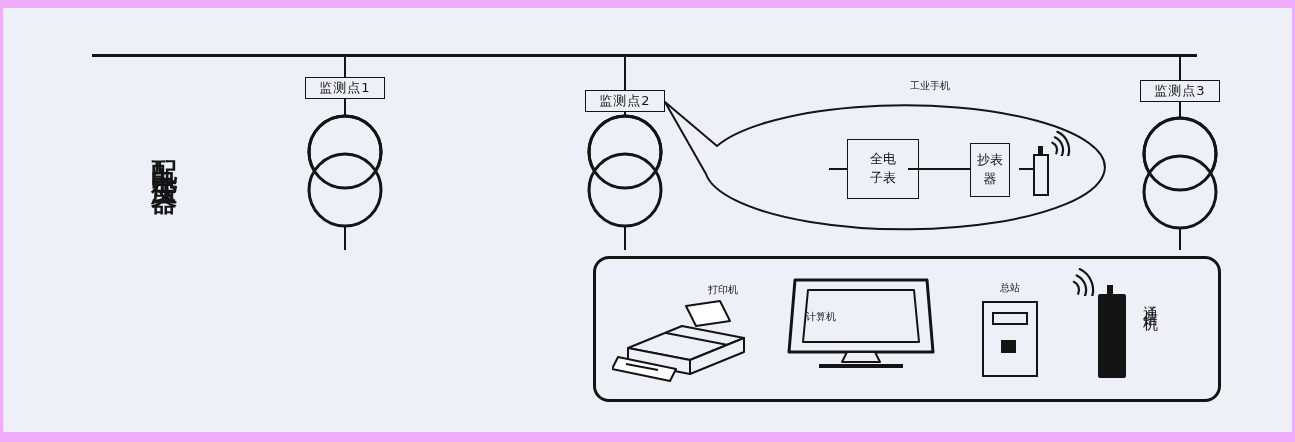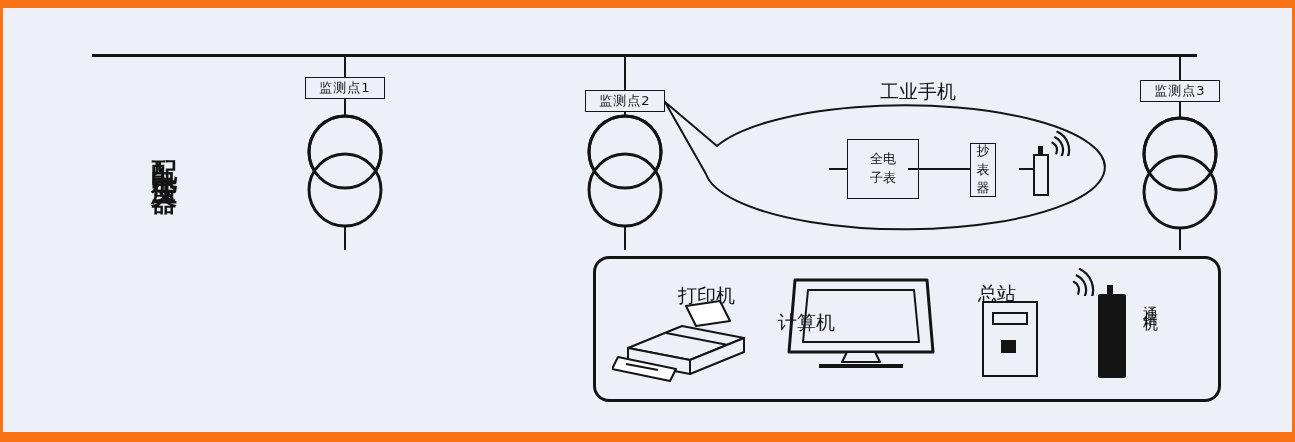--- a/index.html
+++ b/index.html
@@ -1,30 +1,30 @@
 <!DOCTYPE html>
 <html style="--bg: #eef0f8; --ink: #141414;"><head>
 <meta charset="utf-8">
 <style>
   *{margin:0;padding:0;box-sizing:border-box}
   :root{--bg:#eef0f8;--ink:#141414}
   body{font-family:"DejaVu Sans",sans-serif;color:var(--ink)}
-  .frame{position:relative;width:1295px;height:442px;background:#f97316;overflow:hidden}
+  .frame{position:relative;width:1295px;height:442px;background:#f0abfc;overflow:hidden}
   .canvas{position:absolute;left:3px;top:8px;width:1289px;height:424px;background:var(--bg)}
   .abs{position:absolute}
   .hline{background:var(--ink);height:2px}
   .vline{background:var(--ink);width:2px}
   .busline{position:absolute;left:92px;top:54px;width:1105px;height:3px;background:var(--ink)}
   .mplabel{width:80px;height:22px;border:1.5px solid var(--ink);background:var(--bg);
            display:flex;align-items:center;justify-content:center;font-size:13px;letter-spacing:1px}
   .leftlabel{left:150px;top:140px;writing-mode:vertical-lr;text-orientation:upright;
              font-size:26px;font-weight:600;letter-spacing:7px;line-height:1.1}
   .bubblebox{border:1.5px solid var(--ink);background:var(--bg);display:flex;align-items:center;
              justify-content:center;text-align:center;white-space:pre-line;font-size:13px;line-height:1.45}
-  .caption{font-size:19px;text-align:left}
+  .caption{font-size:10px;text-align:center}
   .panel{left:593px;top:256px;width:628px;height:146px;border:3px solid var(--ink);border-radius:16px}
   .station{left:982px;top:301px;width:56px;height:76px;border:2.5px solid var(--ink);background:var(--bg)}
   .slot{left:8px;top:9px;width:36px;height:13px;border:2px solid var(--ink)}
   .dark{background:var(--ink)}
   .vtext{writing-mode:vertical-lr;text-orientation:upright;font-size:15px;letter-spacing:5px;line-height:1.1}
   
   .tball{fill:var(--bg);stroke:var(--ink);stroke-width:3}
   .tring{fill:none;stroke:var(--ink);stroke-width:3}
   .bubbleshape{fill:var(--bg);stroke:var(--ink);stroke-width:2;stroke-linejoin:round}
   .wave{fill:none;stroke:var(--ink);stroke-width:2.2;stroke-linecap:round}
@@ -69,21 +69,21 @@
 
   <svg class="abs" style="left:650px;top:90px" width="470" height="150" viewBox="0 0 470 150">
     <path class="bubbleshape" d="M 15 12 L 67 56 A 200 62 0 1 1 56 84 Z"></path>
   </svg>
   <div class="abs caption" style="left:880px;top:79px;width:100px">工业手机</div>
 
   <div class="abs hline" style="left:829px;top:168px;width:18px"></div>
   <div class="abs bubblebox" style="left:847px;top:139px;width:72px;height:60px">全电
 子表</div>
   <div class="abs hline" style="left:908px;top:168px;width:62px"></div>
-  <div class="abs bubblebox" style="left:970px;top:143px;width:26px;height:54px">抄表
+  <div class="abs bubblebox" style="left:970px;top:143px;width:40px;height:54px">抄表
 器</div>
   <div class="abs hline" style="left:1019px;top:168px;width:15px"></div>
 
   <div class="abs dark" style="left:1038px;top:146px;width:5px;height:9px"></div>
   <div class="abs" style="left:1033px;top:154px;width:16px;height:42px;border:2px solid var(--ink);background:var(--bg)"></div>
   <svg class="abs" style="left:1040px;top:110px" width="46" height="46" viewBox="0 0 46 46">
     <g transform="translate(9,40)">
       <path class="wave" d="M 7.3 3.4 A 8 8 0 0 0 3.4 -7.3"></path>
       <path class="wave" d="M 12.7 5.9 A 14 14 0 0 0 5.9 -12.7"></path>
       <path class="wave" d="M 18.2 8.4 A 20 20 0 0 0 8.4 -18.2"></path>

